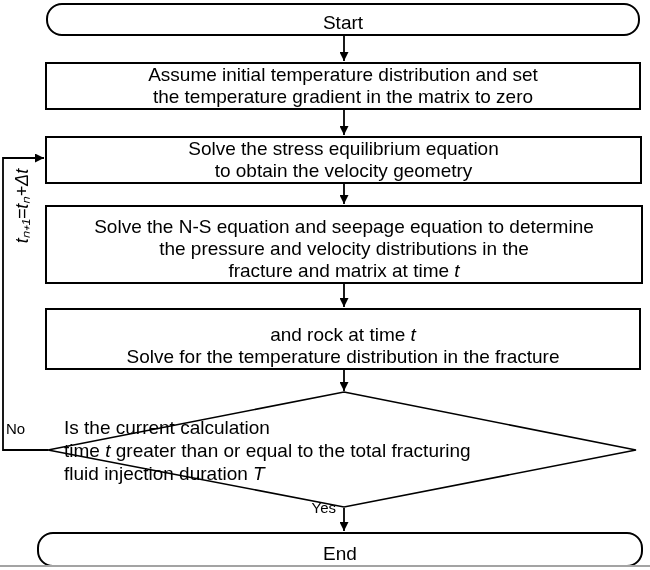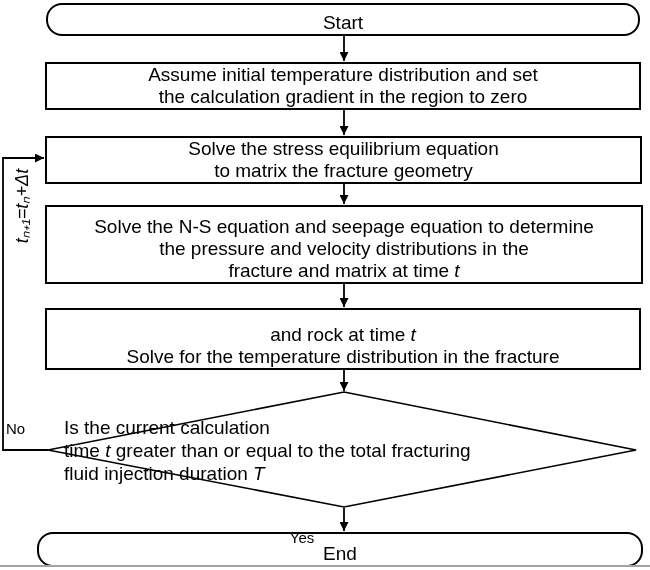--- a/index.html
+++ b/index.html
@@ -15,21 +15,21 @@
     font-size:19px;line-height:22px;white-space:nowrap;
   }
   .stadium{border-radius:16px;}
   .diamond-text{
     position:absolute;left:64px;top:396px;width:560px;height:108px;
     display:flex;flex-direction:column;align-items:flex-start;justify-content:center;
     text-align:center;font-size:19px;line-height:23px;white-space:nowrap;
   }
   .ital{font-style:italic;}
   .branch-label{position:absolute;font-size:15px;line-height:20px;}
-  #yes-label{left:268px;top:528px;width:68px;text-align:center;}
+  #yes-label{left:268px;top:498px;width:68px;text-align:right;}
   #no-label{left:6px;top:419px;}
   .loop-label{
     position:absolute;left:21px;top:206px;
     transform:translate(-50%,-50%) rotate(-90deg);
     font-style:italic;font-size:18px;white-space:nowrap;
   }
   .bottom-rule{position:absolute;left:0;top:565px;width:650px;height:2px;background:#a3a3a3;}
   
   #start-node {left:46px;top:3px;  width:594px;height:33px;}
   #init-node  {left:45px;top:62px; width:596px;height:48px;}
@@ -58,26 +58,26 @@
     <polyline points="48,450 3,450 3,158 44,158" fill="none" stroke="#000000" stroke-width="1.8" marker-end="url(#arrow)"></polyline>
     <polygon points="344,392 636,450 344,507 48,450" fill="#ffffff" stroke="#000000" stroke-width="1.6"></polygon>
   </svg>
 
   <div class="node stadium" id="start-node">
     <span>Start</span>
   </div>
 
   <div class="node" id="init-node">
       <div class="tline"><span>Assume initial temperature distribution and set</span></div>
-      <div class="tline"><span>the calculation gradient in the region to zero</span></div>
+      <div class="tline"><span>the temperature gradient in the matrix to zero</span></div>
     </div>
 
   <div class="node" id="stress-node">
       <div class="tline"><span>Solve the stress equilibrium equation</span></div>
-      <div class="tline"><span>to matrix the fracture geometry</span></div>
+      <div class="tline"><span>to obtain the velocity geometry</span></div>
     </div>
 
   <div class="node" id="ns-node">
       <div class="tline"><span>Solve the N-S equation and seepage equation to determine</span></div>
       <div class="tline"><span>the pressure and velocity distributions in the</span></div>
       <div class="tline"><span>fracture and matrix at time </span><span class="ital">t</span></div>
     </div>
 
   <div class="node" id="temp-node">
       <div class="tline"><span>and rock at time </span><span class="ital">t</span></div>

